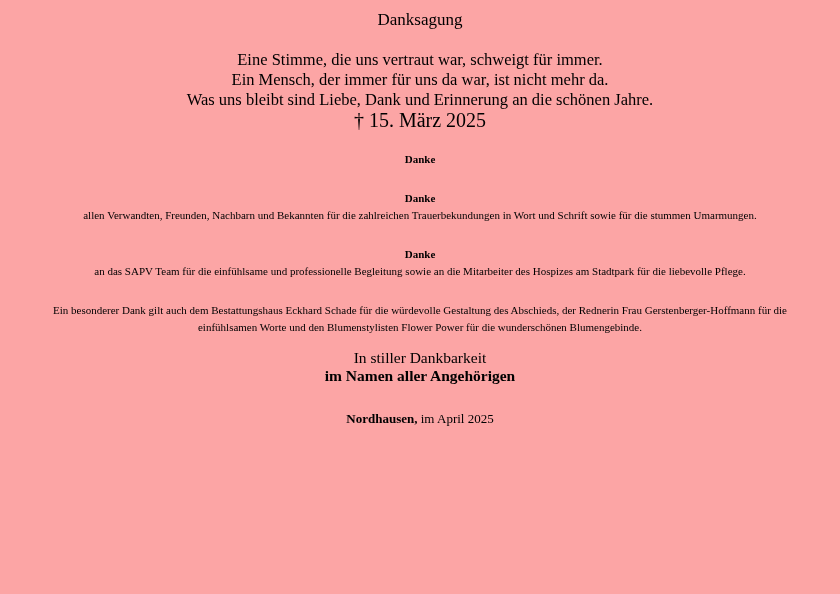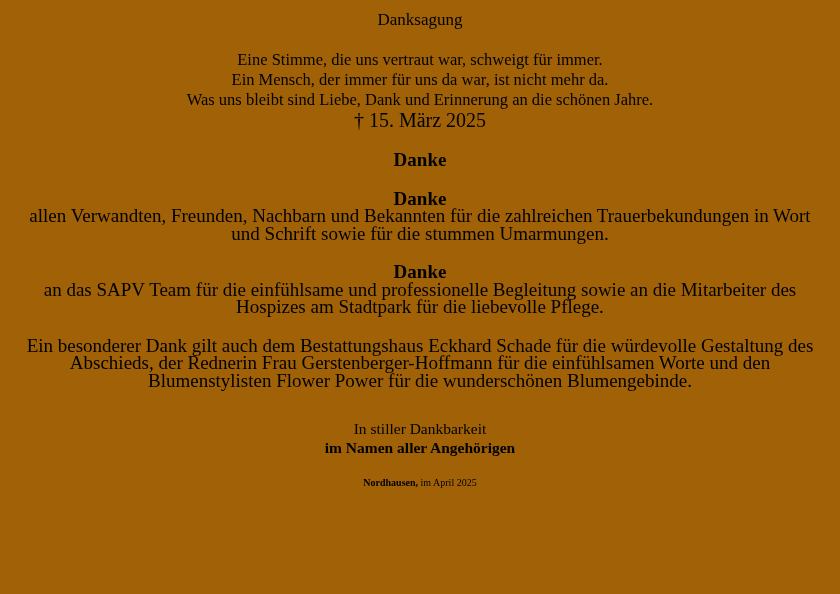--- a/index.html
+++ b/index.html
@@ -4,21 +4,21 @@
 <style>
   html, body {
     margin: 0;
     padding: 0;
     background: #ffffff;
   }
   .page {
     position: relative;
     width: 840px;
     height: 594px;
-    background: #a16207;
+    background: #fca5a5;
     color: #000000;
     font-family: "Liberation Serif", "DejaVu Serif", serif;
     text-align: center;
     overflow: hidden;
   }
   .header-title {
     padding-top: 10px;
     font-size: 17px;
     line-height: 19px;
   }
@@ -34,38 +34,38 @@
     line-height: 44px;
     letter-spacing: 0.5px;
   }
   .death-date {
     font-size: 20px;
     line-height: 19px;
     margin-top: 1px;
   }
   .para {
     margin-top: 21px;
-    font-size: 19px;
+    font-size: 11px;
     line-height: 17.5px;
     padding: 0 22px;
   }
   .para-heading {
     font-weight: bold;
   }
   .closing {
-    margin-top: 31px;
+    margin-top: 12px;
     font-size: 15.5px;
     line-height: 18.5px;
   }
   .closing .bold-line {
     font-weight: bold;
   }
   .place-date {
-    margin-top: 16px;
-    font-size: 10px;
+    margin-top: 23px;
+    font-size: 13px;
     line-height: 19px;
   }
   .place-date .place {
     font-weight: bold;
   }
 </style>
 </head>
 <body>
 
 <div class="page">

